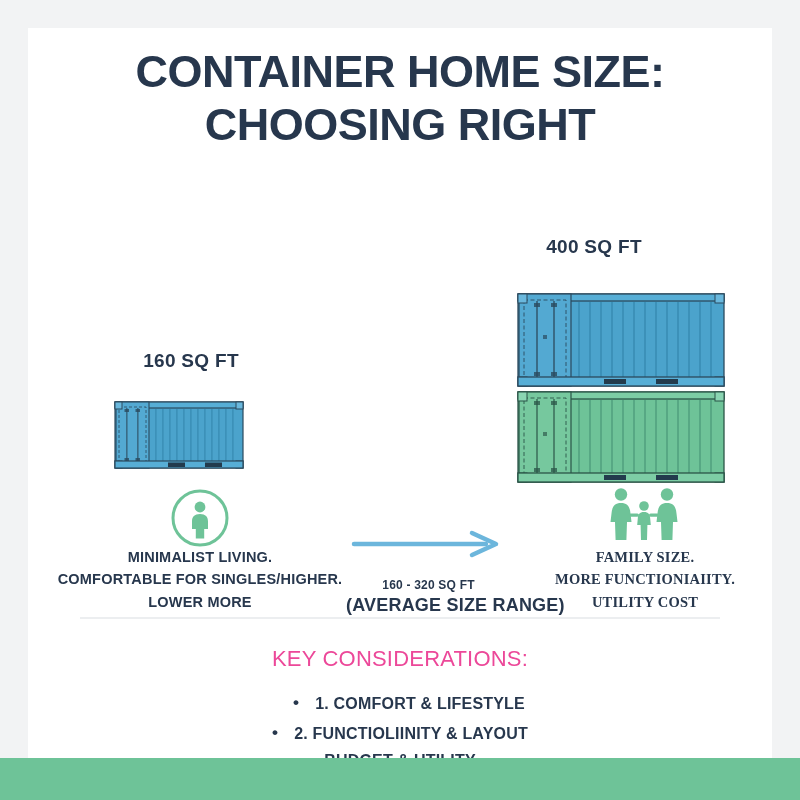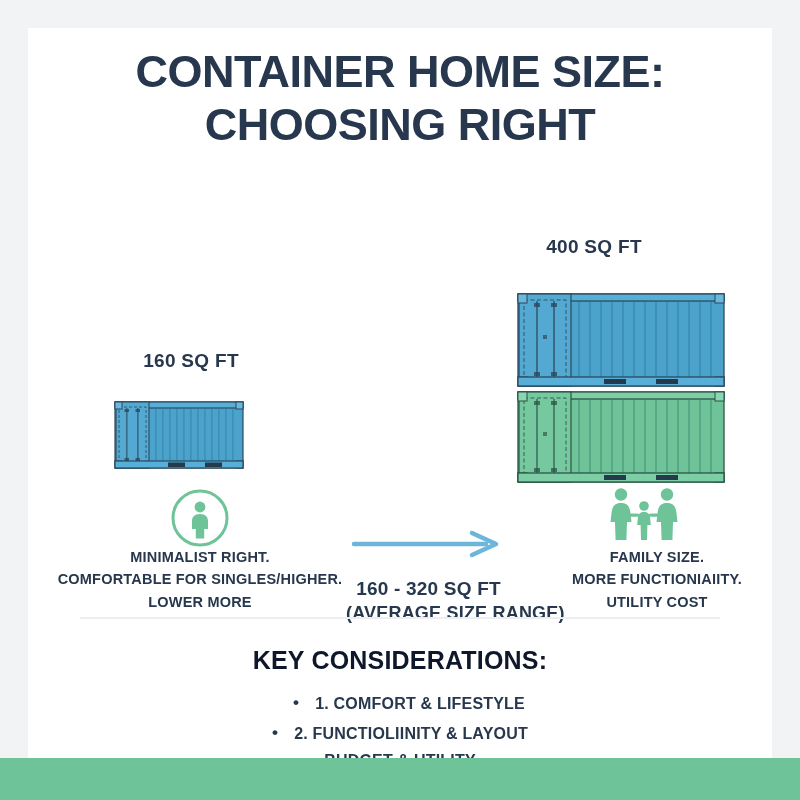--- a/index.html
+++ b/index.html
@@ -101,35 +101,35 @@
   .caption {
     position: absolute;
     text-align: center;
     font-size: 14.5px;
     font-weight: bold;
     color: #27374d;
     line-height: 1.55;
     letter-spacing: 0.2px;
   }
   #caption-left  { left: 12px;  top: 518px; width: 320px; }
-  #caption-right { left: 504px; top: 518px; width: 250px; }
+  #caption-right { left: 492px; top: 518px; width: 250px; font-family: Liberation Serif, serif; }
   .caption div { white-space: nowrap; }
 
   
   #arrow-wrap {
     position: absolute;
     left: 318px;
     top: 500px;
     width: 165px;
     text-align: center;
   }
   #arrow-svg { display: block; }
   #range-main {
     margin-top: 18px;
-    font-size: 19px;
+    font-size: 12px;
     font-weight: bold;
     color: #27374d;
     white-space: nowrap;
     letter-spacing: 0.2px;
   }
   #range-sub {
     margin-top: 3px;
     font-size: 18px;
     font-weight: bold;
     color: #27374d;
@@ -147,23 +147,23 @@
     background: #eceef0;
   }
 
   
   #key-title {
     position: absolute;
     left: 0;
     top: 618px;
     width: 744px;
     text-align: center;
-    font-size: 25px;
-    font-weight: bold;
-    color: #0f172a;
+    font-size: 22px;
+    font-weight: normal;
+    color: #ec4899;
     letter-spacing: 0.2px;
   }
 
   #key-list {
     position: absolute;
     left: 0;
     top: 660px;
     width: 744px;
     text-align: center;
   }
@@ -345,21 +345,21 @@
 
         <circle cx="64" cy="8.5" r="6.2" fill="#6ec398"></circle>
         <path d="M64 17 C57.5 17 55 21 54.5 27.5 L53.5 36 L58 36 L58.6 54 L69.4 54 L70 36 L74.5 36 L73.5 27.5 C73 21 70.5 17 64 17 Z" fill="#6ec398"></path>
 
         <rect x="26" y="27.5" width="10" height="3.2" rx="1.6" fill="#6ec398"></rect>
         <rect x="46" y="27.5" width="10" height="3.2" rx="1.6" fill="#6ec398"></rect>
       </svg>
     </div>
 
     <div class="caption" id="caption-left">
-      <div>MINIMALIST RIGHT.</div>
+      <div>MINIMALIST LIVING.</div>
       <div>COMFORTABLE FOR SINGLES/HIGHER.</div>
       <div>LOWER MORE</div>
     </div>
 
     <div class="caption" id="caption-right">
       <div>FAMILY SIZE.</div>
       <div>MORE FUNCTIONIAIITY.</div>
       <div>UTILITY COST</div>
     </div>
 

